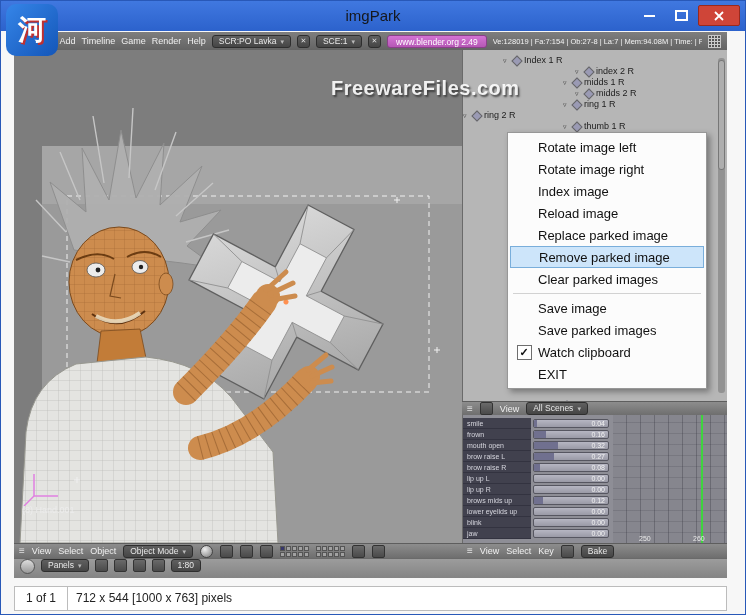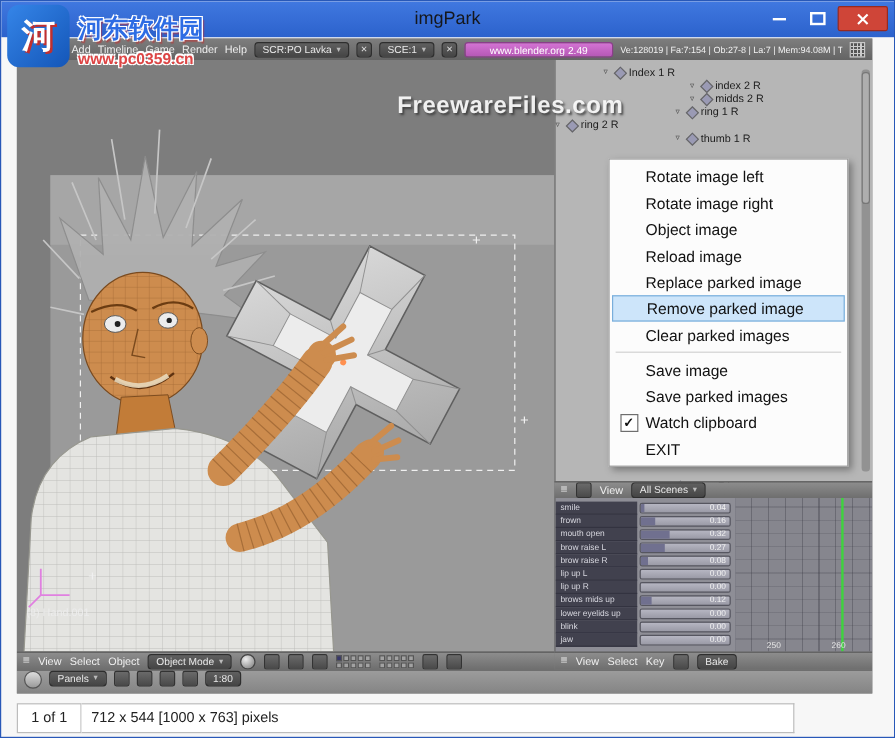--- a/index.html
+++ b/index.html
@@ -31,21 +31,21 @@
     background:radial-gradient(circle at 35% 35%, #ffa040, #b85510); border:1px solid #404040; }
   .bl-menu { font-size:9px; color:#efefef; }
   .bl-drop { background:linear-gradient(#606060,#454545); border:1px solid #2e2e2e;
     border-radius:3px; color:#e8e8e8; font-size:8.5px; padding:1px 6px; height:13px;
     line-height:11px; display:inline-flex; gap:4px; align-items:center; box-sizing:border-box; white-space:nowrap; }
   .dd { font-size:7px; color:#bbb; }
   .bl-x { width:13px; height:13px; background:linear-gradient(#606060,#454545);
     border:1px solid #2e2e2e; border-radius:3px; color:#ddd; font-size:7px;
     display:inline-flex; align-items:center; justify-content:center; box-sizing:border-box; flex:none; }
   .bl-url { background:linear-gradient(#d473d4,#b558b5); border:1px solid #8a3f8a;
-    border-radius:3px; color:#fff; font-size:8.5px; padding:1px 20px; height:13px;
+    border-radius:3px; color:#fff; font-size:8.5px; padding:1px 8px; height:13px;
     line-height:11px; box-sizing:border-box; white-space:nowrap; }
   .bl-stats { flex:1; text-align:right; font-size:7.5px; color:#f2f2f2;
     white-space:nowrap; overflow:hidden; }
   .bl-grid { width:11px; height:11px; flex:none; border:1px solid #c8c8c8;
     background:repeating-linear-gradient(90deg, transparent 0 2px, #ccc 2px 3px),
                repeating-linear-gradient(0deg, transparent 0 2px, #ccc 2px 3px), #555; }
 
   .vp { position:absolute; left:0; top:18px; width:448px; height:493px; }
   .vp svg { position:absolute; inset:0; display:block; }
   .vp-label { position:absolute; left:8px; bottom:28px; font-size:9px; color:#ececec; }
@@ -113,21 +113,21 @@
   .mi { position:relative; height:22px; display:flex; align-items:center;
     font-size:13px; color:#111; margin:0 2px; box-sizing:border-box; }
   .mi.hl { background:#cde5fa; border:1px solid #79aedb; }
   .mi-gut { width:28px; flex:none; display:flex; align-items:center; justify-content:center; }
   .mi-sep { height:1px; background:#d2d2d2; margin:3px 5px; }
   .chk { width:15px; height:15px; background:#fff; border:1px solid #6e6e6e;
     display:flex; align-items:center; justify-content:center; font-size:11px;
     font-weight:bold; color:#111; box-sizing:border-box; }
 
   
-  .statusbar { position:absolute; left:13px; top:585px; width:648px; height:25px; display:flex; }
+  .statusbar { position:absolute; left:13px; top:585px; width:713px; height:25px; display:flex; }
   .sb-cell { border:1px solid #bcbcbc; background:#fff; font-size:12px; color:#222;
     line-height:23px; padding:0 8px; box-sizing:border-box; white-space:nowrap; }
   .sb-page { width:54px; text-align:center; padding:0 2px; }
   .sb-info { flex:1; border-left:none; }
 
   
   .logo-wm { position:absolute; left:5px; top:3px; display:flex; gap:7px; z-index:60; }
   .logo-sq { width:52px; height:52px; border-radius:10px;
     background:linear-gradient(135deg,#3585e8,#1456b8);
     display:flex; align-items:center; justify-content:center;
@@ -326,20 +326,25 @@
       <div class="ot-row" style="padding-left:40px">
           <span class="ot-tri">▿</span>
           <span class="bone"></span>
           <span>Index 1 R</span>
         </div>
       <div class="ot-row" style="padding-left:112px">
           <span class="ot-tri">▿</span>
           <span class="bone"></span>
           <span>index 2 R</span>
         </div>
+      <div class="ot-row" style="padding-left:100px">
+          <span class="ot-tri">▿</span>
+          <span class="bone"></span>
+          <span>midds 1 R</span>
+        </div>
       <div class="ot-row" style="padding-left:112px">
           <span class="ot-tri">▿</span>
           <span class="bone"></span>
           <span>midds 2 R</span>
         </div>
       <div class="ot-row" style="padding-left:100px">
           <span class="ot-tri">▿</span>
           <span class="bone"></span>
           <span>ring 1 R</span>
         </div>
@@ -476,21 +481,21 @@
     <div class="mi">
         <span class="mi-gut"></span>
         <span>Rotate image left</span>
       </div>
     <div class="mi">
         <span class="mi-gut"></span>
         <span>Rotate image right</span>
       </div>
     <div class="mi">
         <span class="mi-gut"></span>
-        <span>Object image</span>
+        <span>Index image</span>
       </div>
     <div class="mi">
         <span class="mi-gut"></span>
         <span>Reload image</span>
       </div>
     <div class="mi">
         <span class="mi-gut"></span>
         <span>Replace parked image</span>
       </div>
     <div class="mi hl">
@@ -524,20 +529,16 @@
       </div>
   </div>
 
   <div class="statusbar">
     <div class="sb-cell sb-page">1 of 1</div>
     <div class="sb-cell sb-info">712 x 544 [1000 x 763] pixels</div>
   </div>
 
   <div class="logo-wm">
     <div class="logo-sq">河</div>
-    <div class="logo-txt">
-      <div class="logo-name">河东软件园</div>
-      <div class="logo-url">www.pc0359.cn</div>
-    </div>
   </div>
   <div class="fw-wm">FreewareFiles.com</div>
 
 </div>
 
 </body></html>

